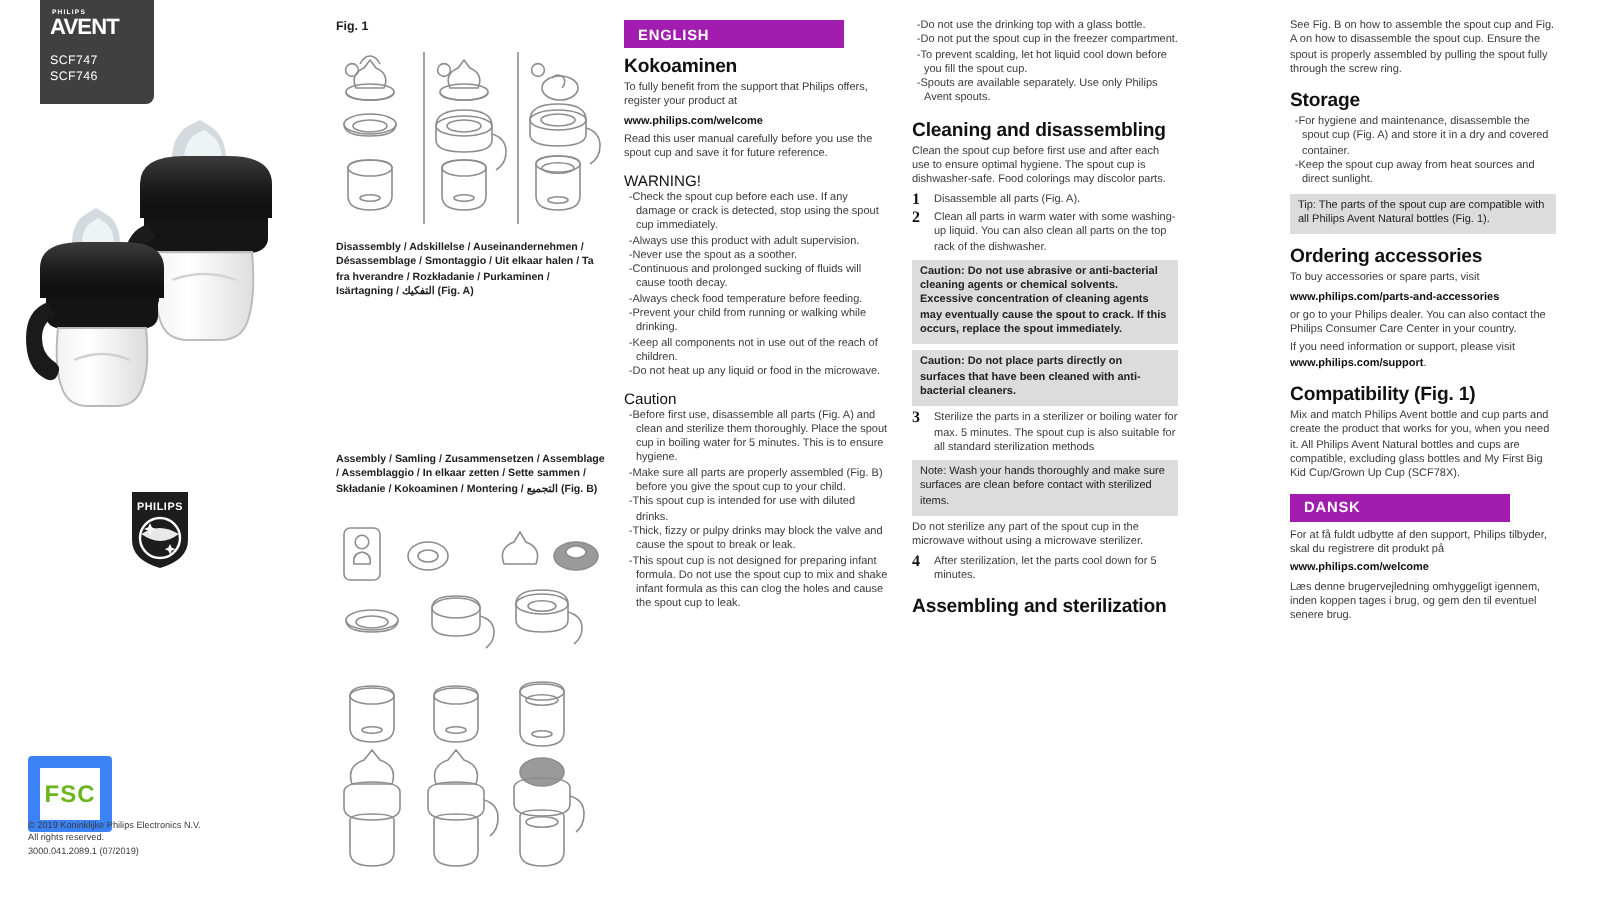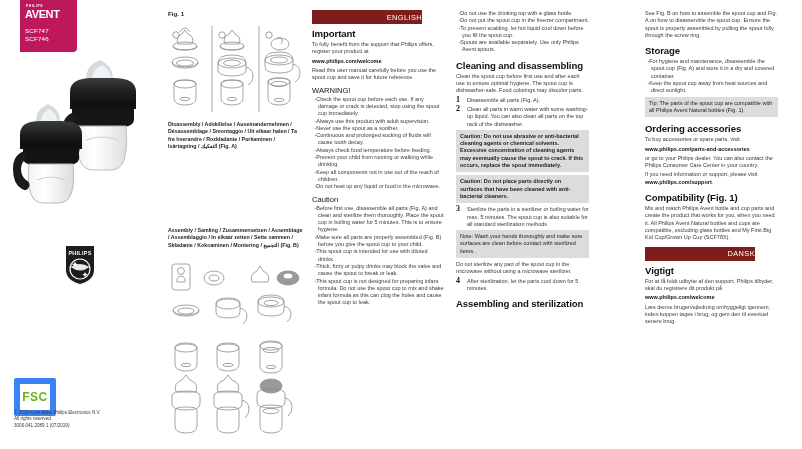--- a/index.html
+++ b/index.html
@@ -9,21 +9,21 @@
     font-family:"Liberation Sans", sans-serif;
     color:#2b2b2b;
     overflow:hidden;
   }
   .page{position:relative;width:802px;height:449px;}
 
   
   .cover{position:absolute;left:0;top:0;width:160px;height:449px;}
   .brandbox{
     position:absolute;left:20px;top:0;width:57px;height:52px;
-    background:#be185d;color:#fff;
+    background:#404040;color:#fff;
     border-bottom-right-radius:4px;
     padding:4px 5px 0 5px;box-sizing:border-box;
   }
   .brandbox .ph{font-size:3.3px;letter-spacing:.6px;font-weight:bold;margin-left:1px;}
   .brandbox .avent{font-size:11px;font-weight:bold;letter-spacing:-.4px;line-height:11px;margin-top:1px;}
   .brandbox .codes{margin-top:7px;font-size:6.2px;line-height:8px;letter-spacing:.2px;}
 
   .prodimg{position:absolute;left:0;top:40px;width:160px;height:180px;}
   .philips-shield{position:absolute;left:64px;top:245px;width:32px;height:40px;}
   .fsc{
@@ -51,26 +51,25 @@
   .figarea-a{top:22px;height:96px;}
   .figarea-b{top:262px;height:180px;}
 
   
   .col{position:absolute;top:10px;width:133px;}
   .col1{left:312px;}
   .col2{left:456px;}
   .col4{left:645px;}
 
   .langbar{
-    background:#7f1d1d;color:#ffffff;
-    font-size:7.4px;font-weight:normal;letter-spacing:.4px;
+    background:#a21caf;color:#ffffff;
+    font-size:7.4px;font-weight:bold;letter-spacing:.4px;
     padding:2.6px 0 2.6px 7px;
     width:103px;
     margin-bottom:4px;
-    text-align:right;
   }
   h2.sec{
     font-size:9.6px;font-weight:bold;color:#111;
     margin:6px 0 2px 0;line-height:11px;letter-spacing:-.1px;
   }
   h2.sec.first{margin-top:1px;}
   h3.sub{
     font-size:7.6px;font-weight:normal;color:#111;
     margin:4px 0 1px 0;line-height:9px;
   }
@@ -280,21 +279,21 @@
           <path d="M94 146 q0 -3 11 -3 q11 0 11 3 v18 q0 7 -11 7 q-11 0 -11 -7 z"></path>
           <ellipse cx="105" cy="149" rx="8" ry="2.6"></ellipse>
         </g>
       </svg>
     </div>
   </div>
 
   <div class="col col1">
     <div class="langbar">ENGLISH</div>
 
-    <h2 class="sec first">Important</h2>
+    <h2 class="sec first">Kokoaminen</h2>
     <p class="body">To fully benefit from the support that Philips offers, register your product at</p>
     <p class="body"><b>www.philips.com/welcome</b></p>
     <p class="body">Read this user manual carefully before you use the spout cup and save it for future reference.</p>
 
     <h3 class="sub">WARNING!</h3>
     <ul class="dash">
       <li>Check the spout cup before each use. If any damage or crack is detected, stop using the spout cup immediately.</li>
       <li>Always use this product with adult supervision.</li>
       <li>Never use the spout as a soother.</li>
       <li>Continuous and prolonged sucking of fluids will cause tooth decay.</li>
@@ -380,19 +379,18 @@
       <span>If you need information or support, please visit</span>
       <b>www.philips.com/support</b><span>.</span>
     </p>
 
     <h2 class="sec">Compatibility (Fig. 1)</h2>
     <p class="body">Mix and match Philips Avent bottle and cup parts and create the product that works for you, when you need it. All Philips Avent Natural bottles and cups are compatible, excluding glass bottles and My First Big Kid Cup/Grown Up Cup (SCF78X).</p>
 
     <div class="spacer"></div>
 
     <div class="langbar">DANSK</div>
-    <h2 class="sec first">Vigtigt</h2>
     <p class="body">For at få fuldt udbytte af den support, Philips tilbyder, skal du registrere dit produkt på</p>
     <p class="body"><b>www.philips.com/welcome</b></p>
     <p class="body">Læs denne brugervejledning omhyggeligt igennem, inden koppen tages i brug, og gem den til eventuel senere brug.</p>
   </div>
 
 </div>
 
 </body></html>

